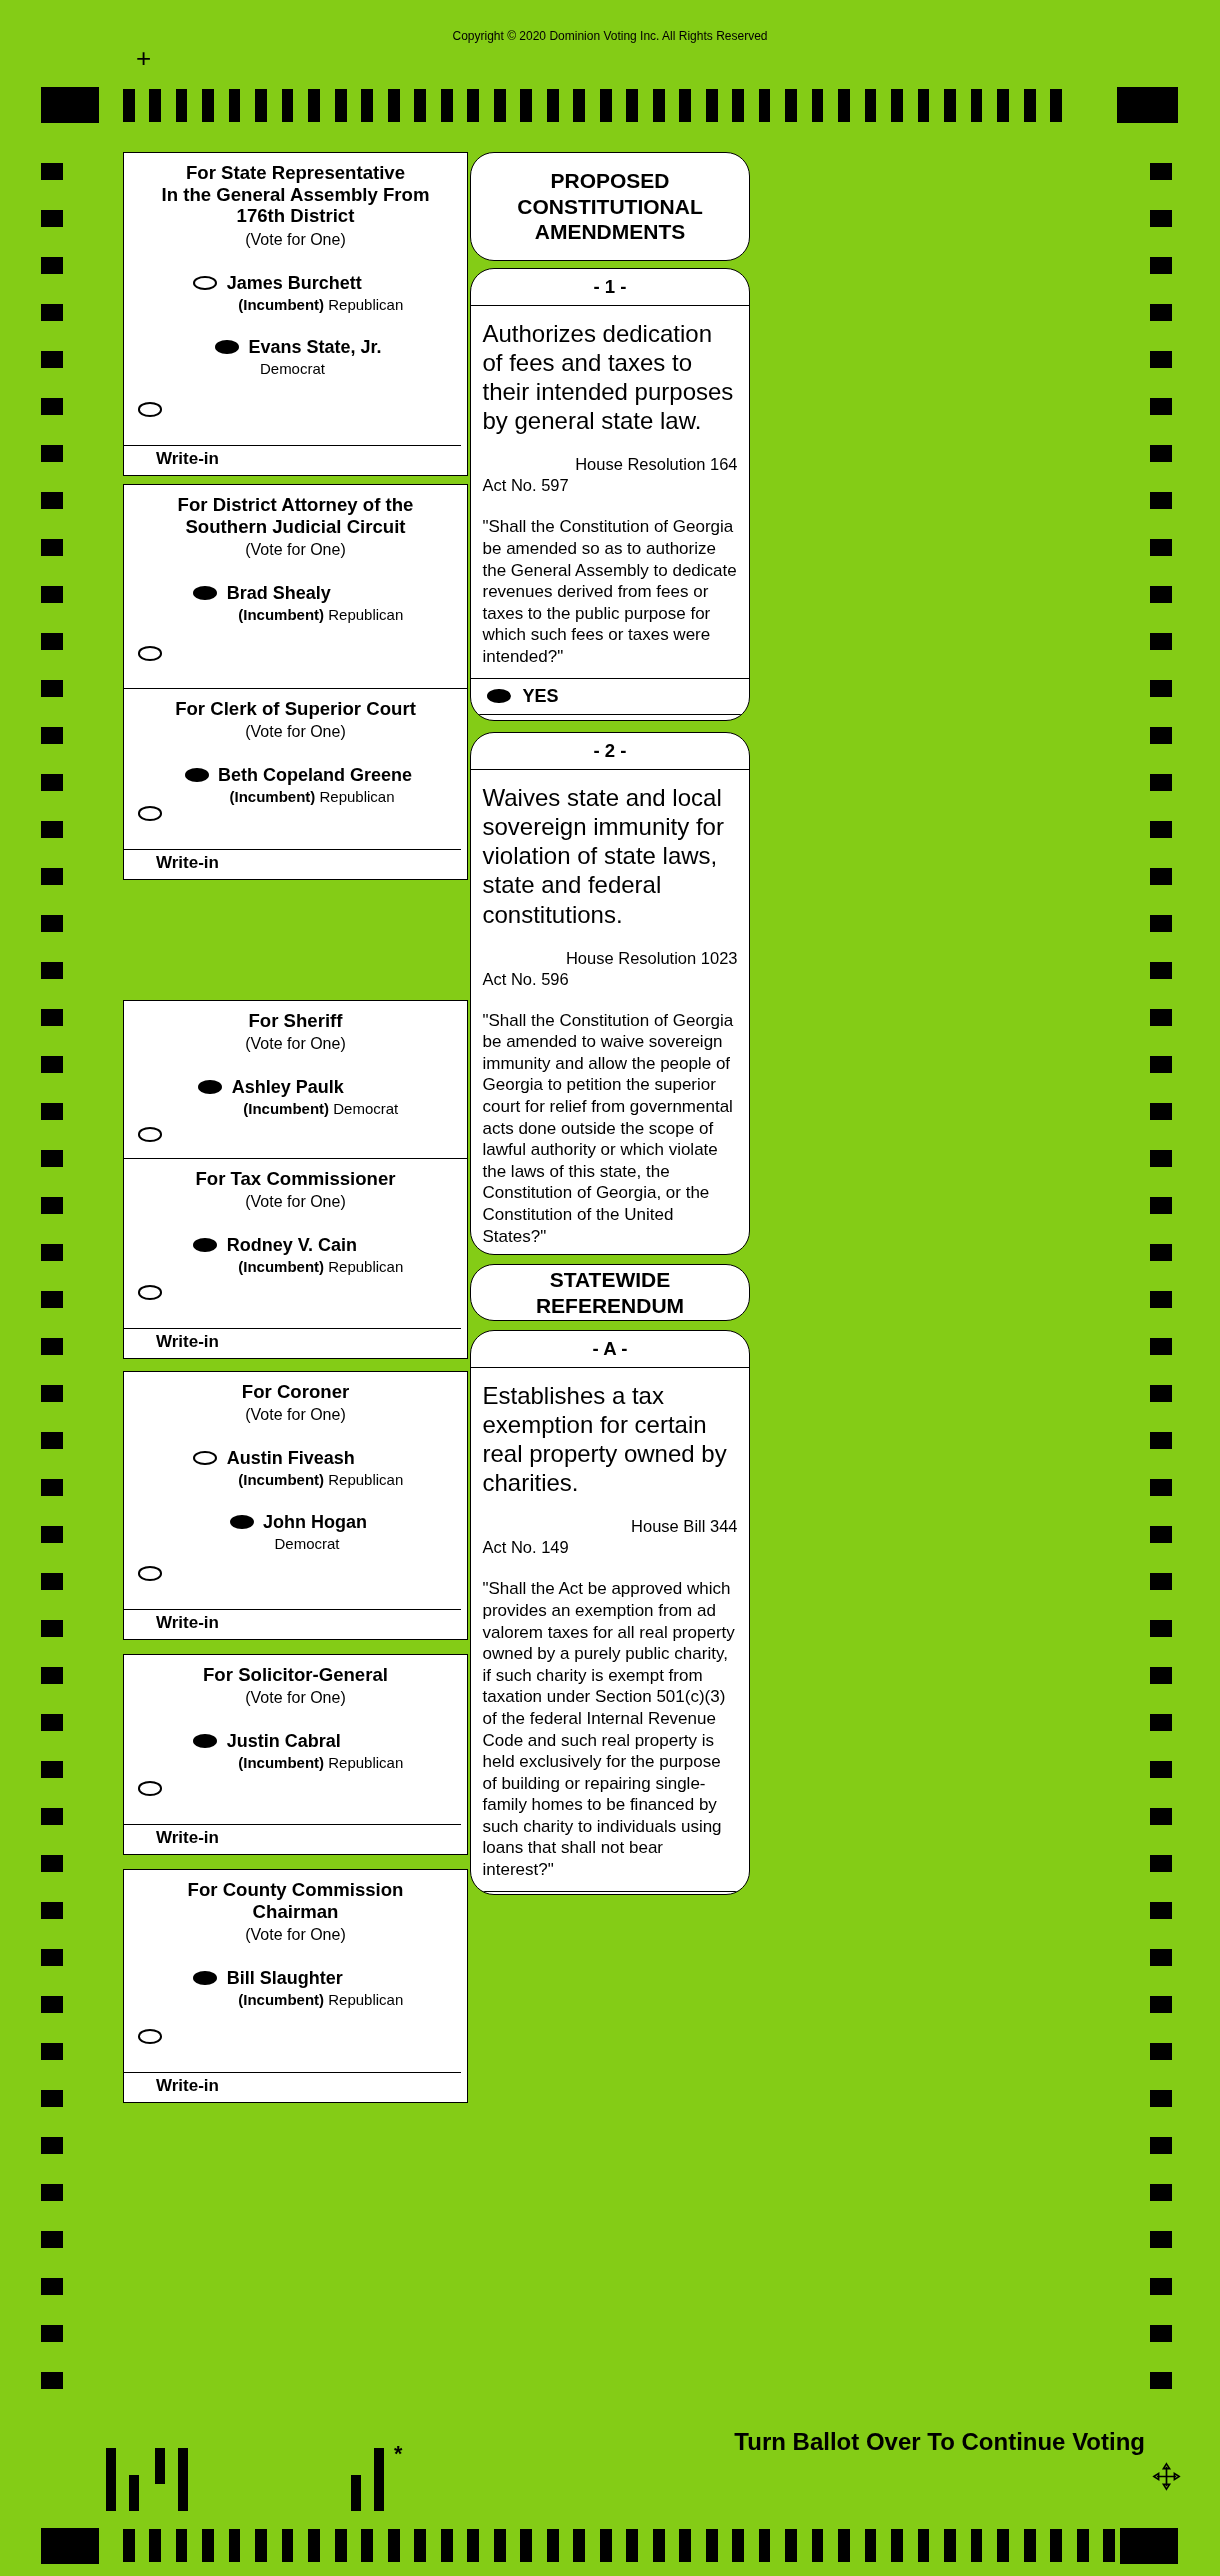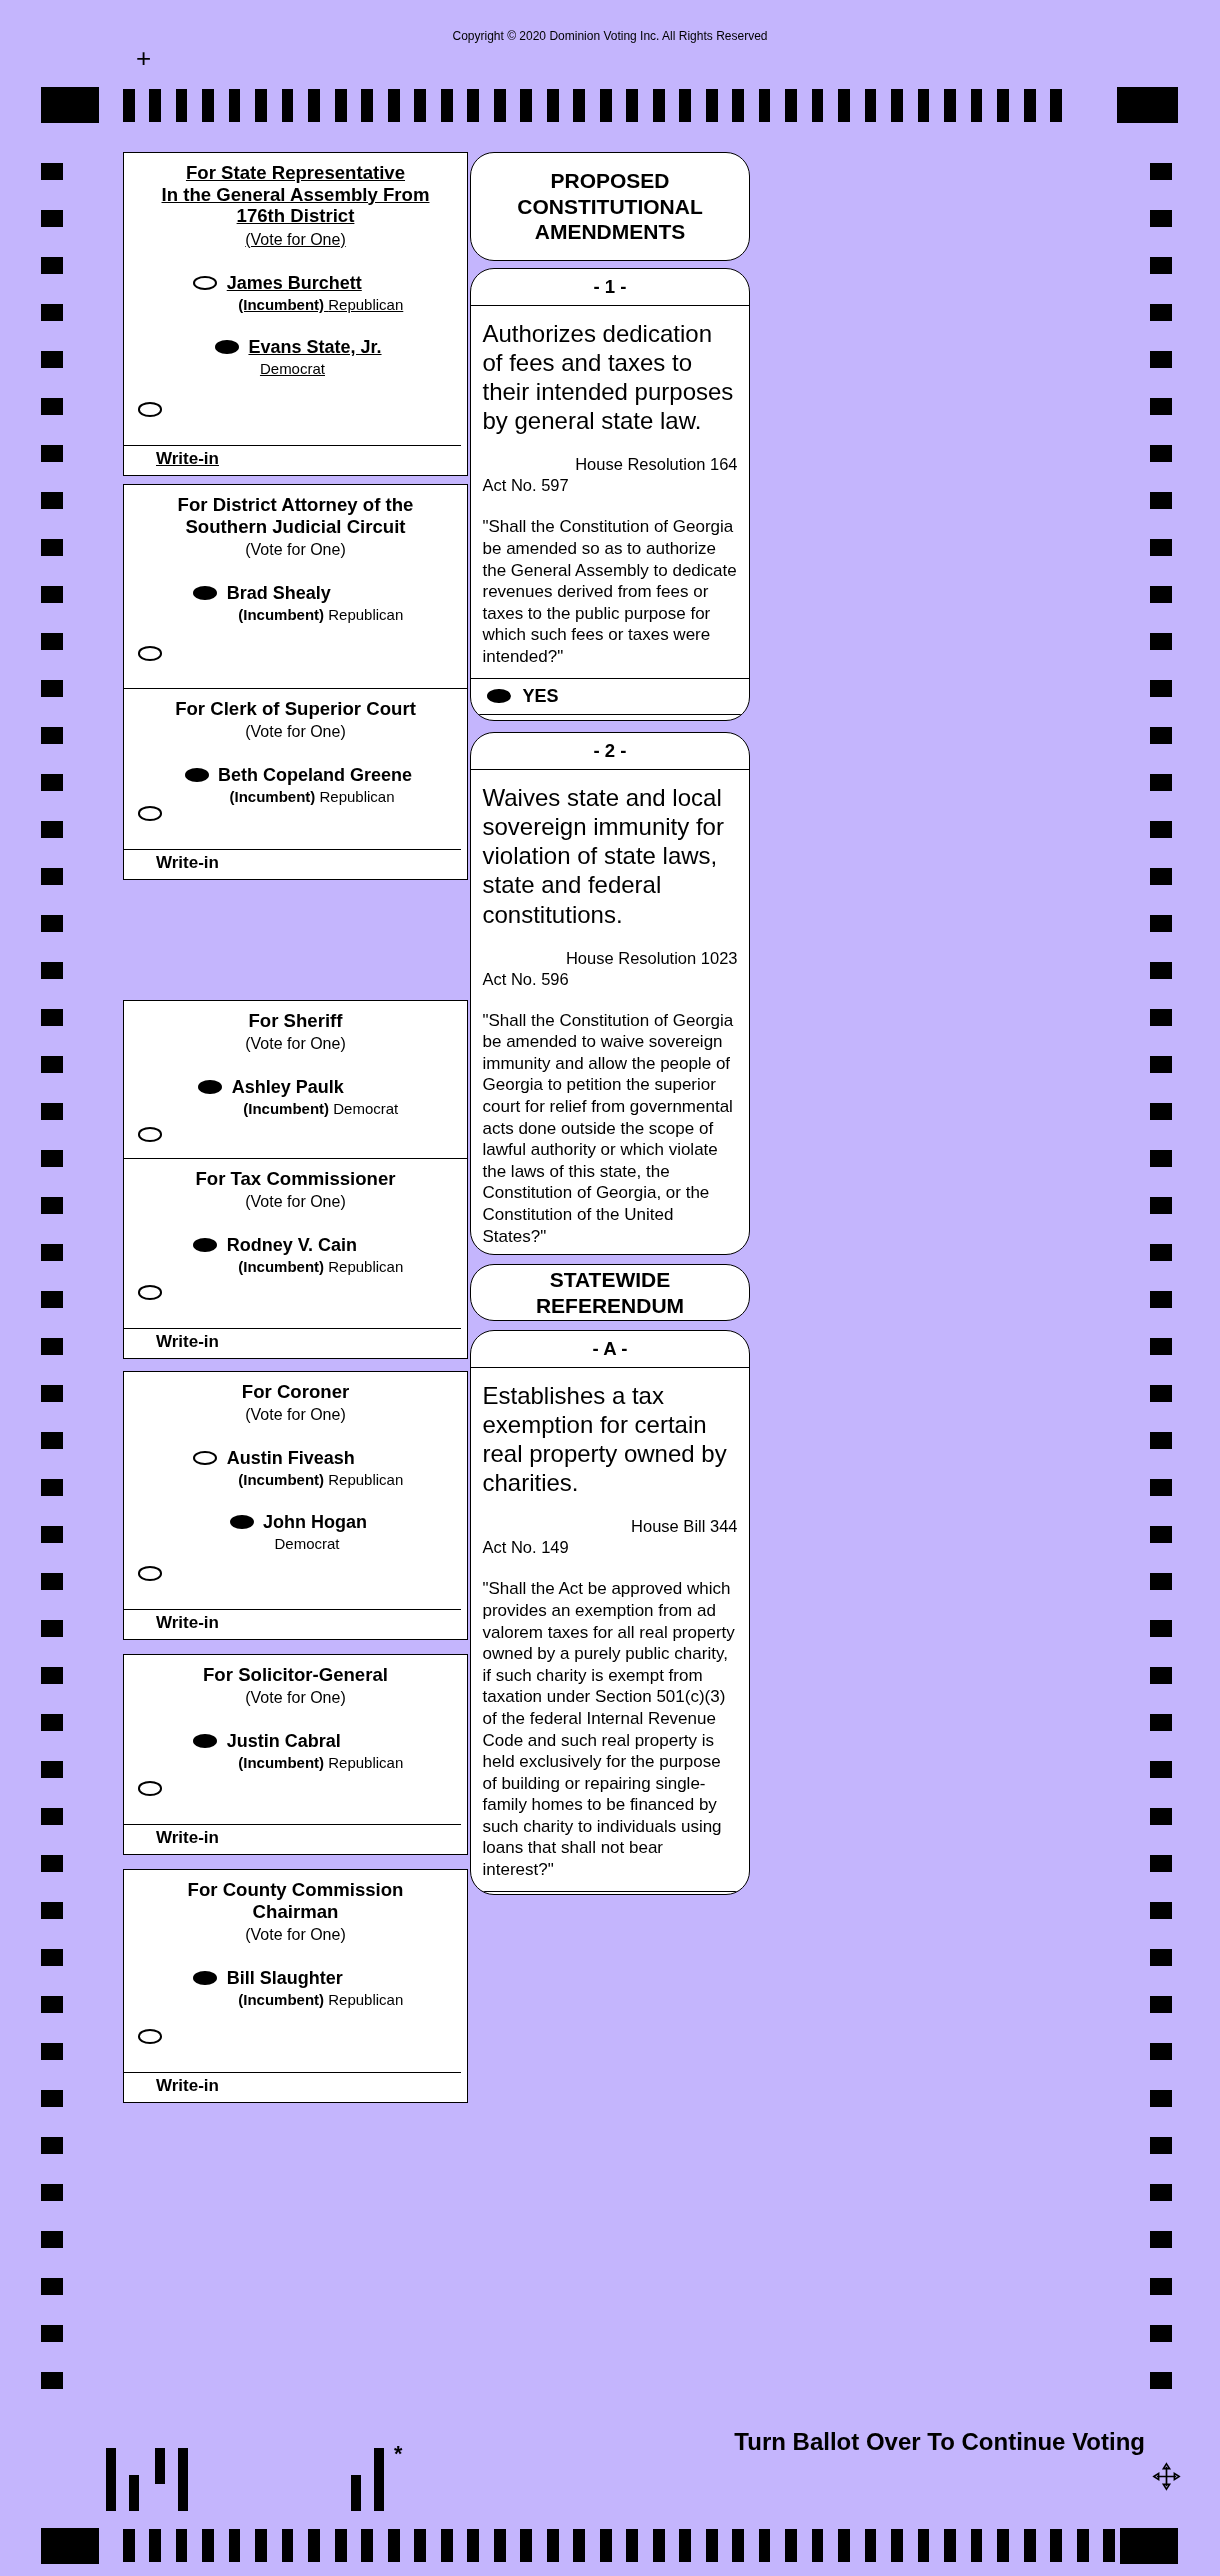--- a/index.html
+++ b/index.html
@@ -1,18 +1,18 @@
 <!DOCTYPE html>
 <html style="font-size:11.5px"><head>
 <meta charset="utf-8">
 <style>
   * { box-sizing: border-box; }
   html,body { margin:0; padding:0; background:#fff; }
   .page {
-    position:relative; width:1220px; height:2576px; background:#c4b5fd;
+    position:relative; width:1220px; height:2576px; background:#84cc16;
     font-family:"Liberation Sans","DejaVu Sans",sans-serif; color:#000; overflow:hidden;
   }
 
   
   .copyright { position:absolute; top:29px; left:0; width:100%; text-align:center; font-size:12px; }
   .plus-mark { position:absolute; left:136px; top:43px; font-size:26px; font-weight:400; }
   .blk { position:absolute; background:#000; }
   .bars-h { position:absolute; height:33px; background:repeating-linear-gradient(90deg,#000 0 11.5px,transparent 11.5px 26.5px); }
   .rail { position:absolute; width:21.5px; background:repeating-linear-gradient(180deg,#000 0 17px,transparent 17px 47px); }
 
@@ -63,21 +63,21 @@
 <div class="page">
 
   <div class="copyright">Copyright © 2020 Dominion Voting Inc. All Rights Reserved</div>
   <div class="plus-mark">+</div>
   <div class="blk" style="left:41px;top:87px;width:58px;height:36px;"></div>
   <div class="bars-h" style="left:123px;top:89px;width:939px;"></div>
   <div class="blk" style="left:1117px;top:87px;width:61px;height:36px;"></div>
   <div class="rail" style="left:41px;top:163px;height:2240px;"></div>
   <div class="rail" style="left:1150px;top:163px;height:2240px;"></div>
 
-  <section class="col-box left-col" style="top:152px;height:324px;text-decoration:underline;">
+  <section class="col-box left-col" style="top:152px;height:324px;">
     <header class="c-head">
       <div class="c-title">For State Representative</div>
       <div class="c-title">In the General Assembly From</div>
       <div class="c-title">176th District</div>
       <div class="c-instr">(Vote for One)</div>
     </header>
     <div class="cand">
       <span class="oval"></span>
       <div class="cand-text">
         <div class="cand-name">James Burchett</div>

